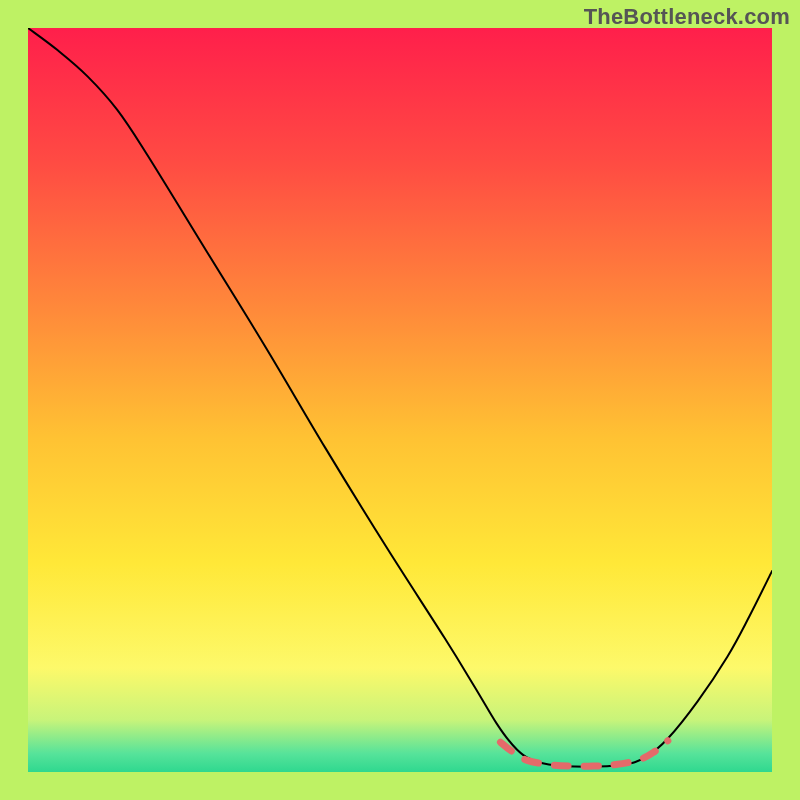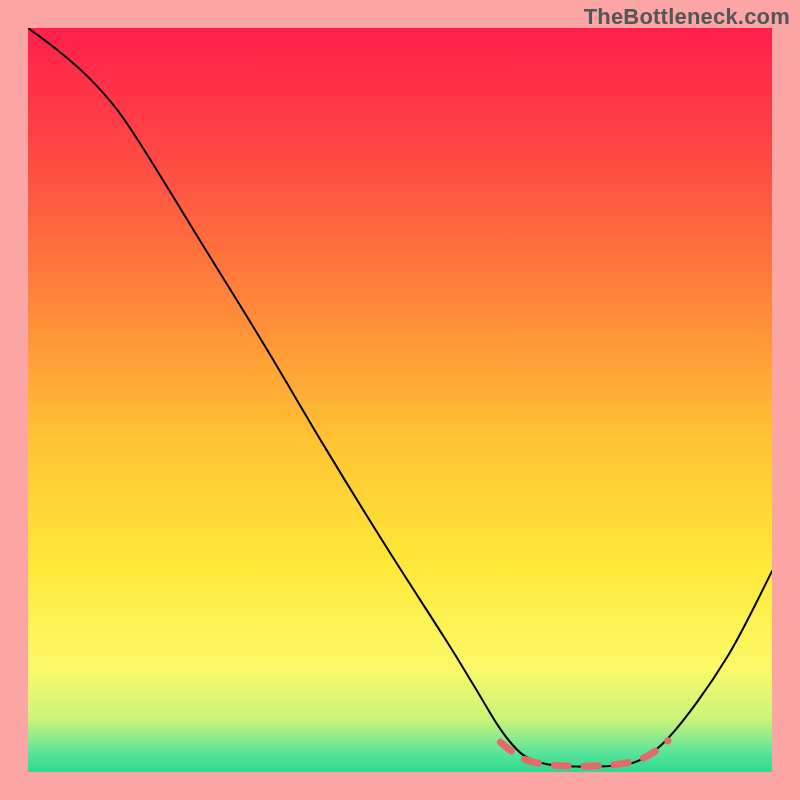--- a/index.html
+++ b/index.html
@@ -8,21 +8,21 @@
     width: 800px;
     height: 800px;
     overflow: hidden;
     background: #000;
     font-family: Arial, Helvetica, sans-serif;
   }
   .frame {
     position: relative;
     width: 800px;
     height: 800px;
-    background: #fca5a5;
+    background: #bef264;
   }
   .watermark {
     position: absolute;
     top: 4px;
     right: 10px;
     color: #555;
     font-size: 22px;
     font-weight: 600;
     letter-spacing: 0.2px;
     user-select: none;

